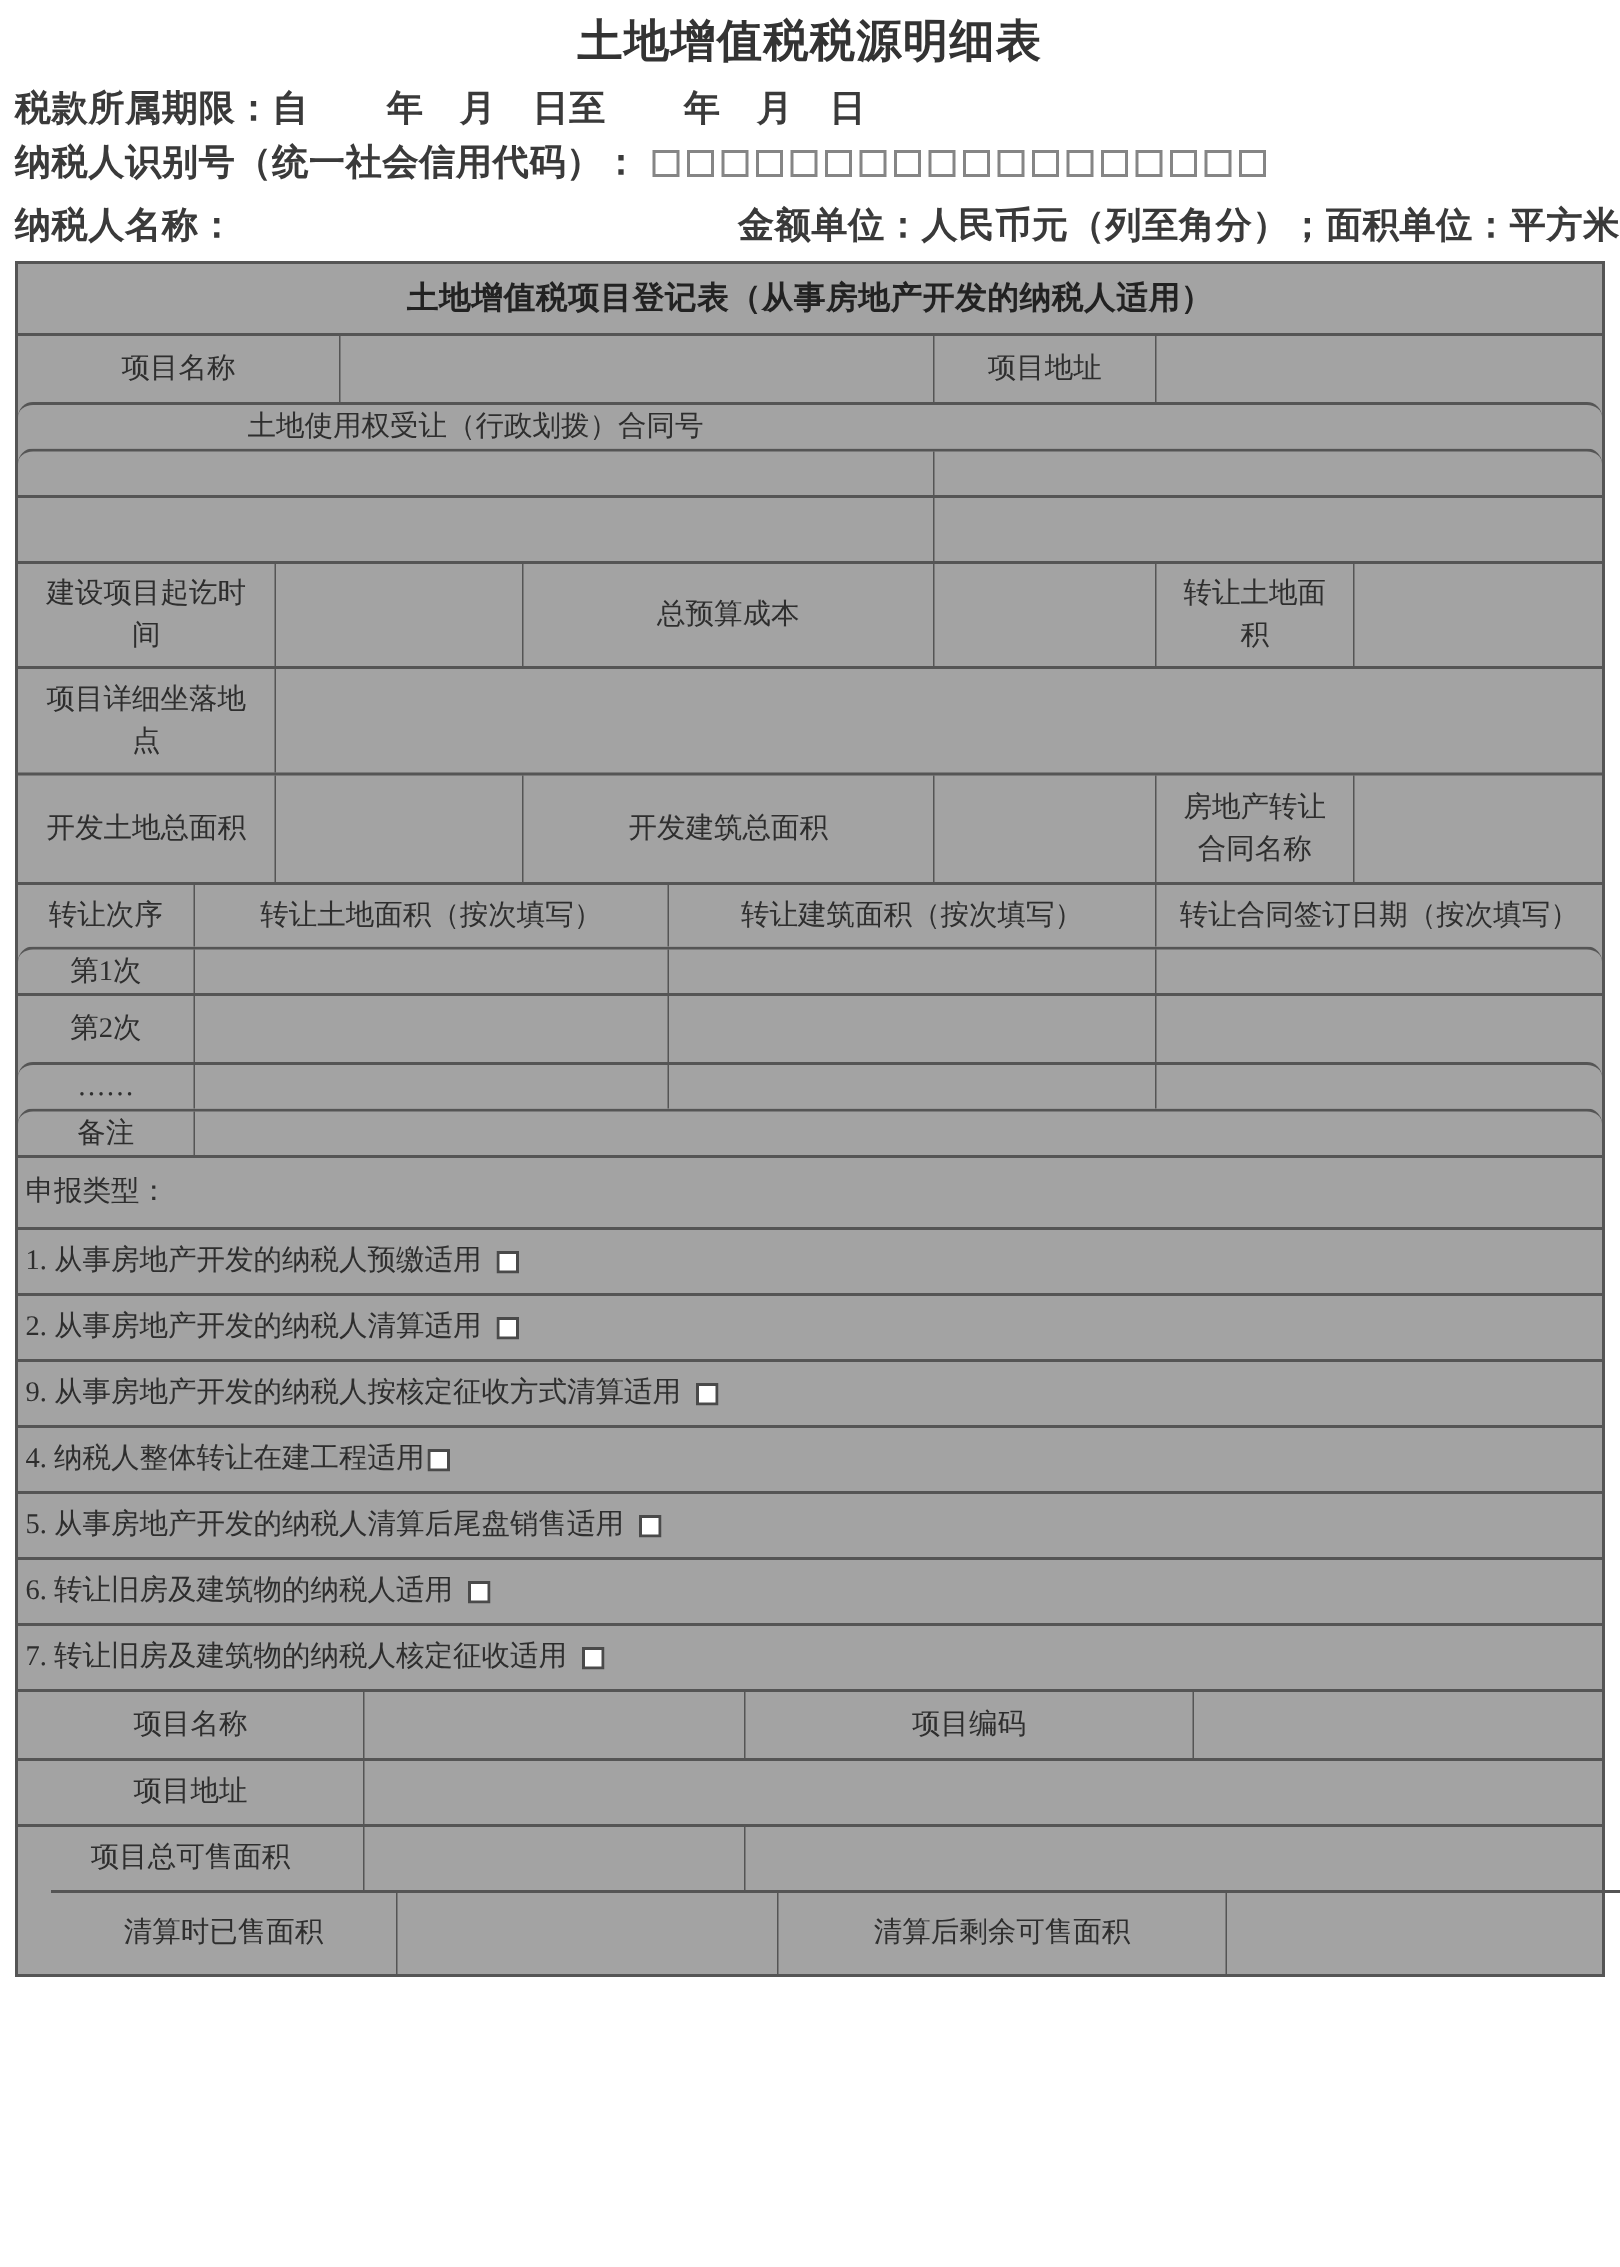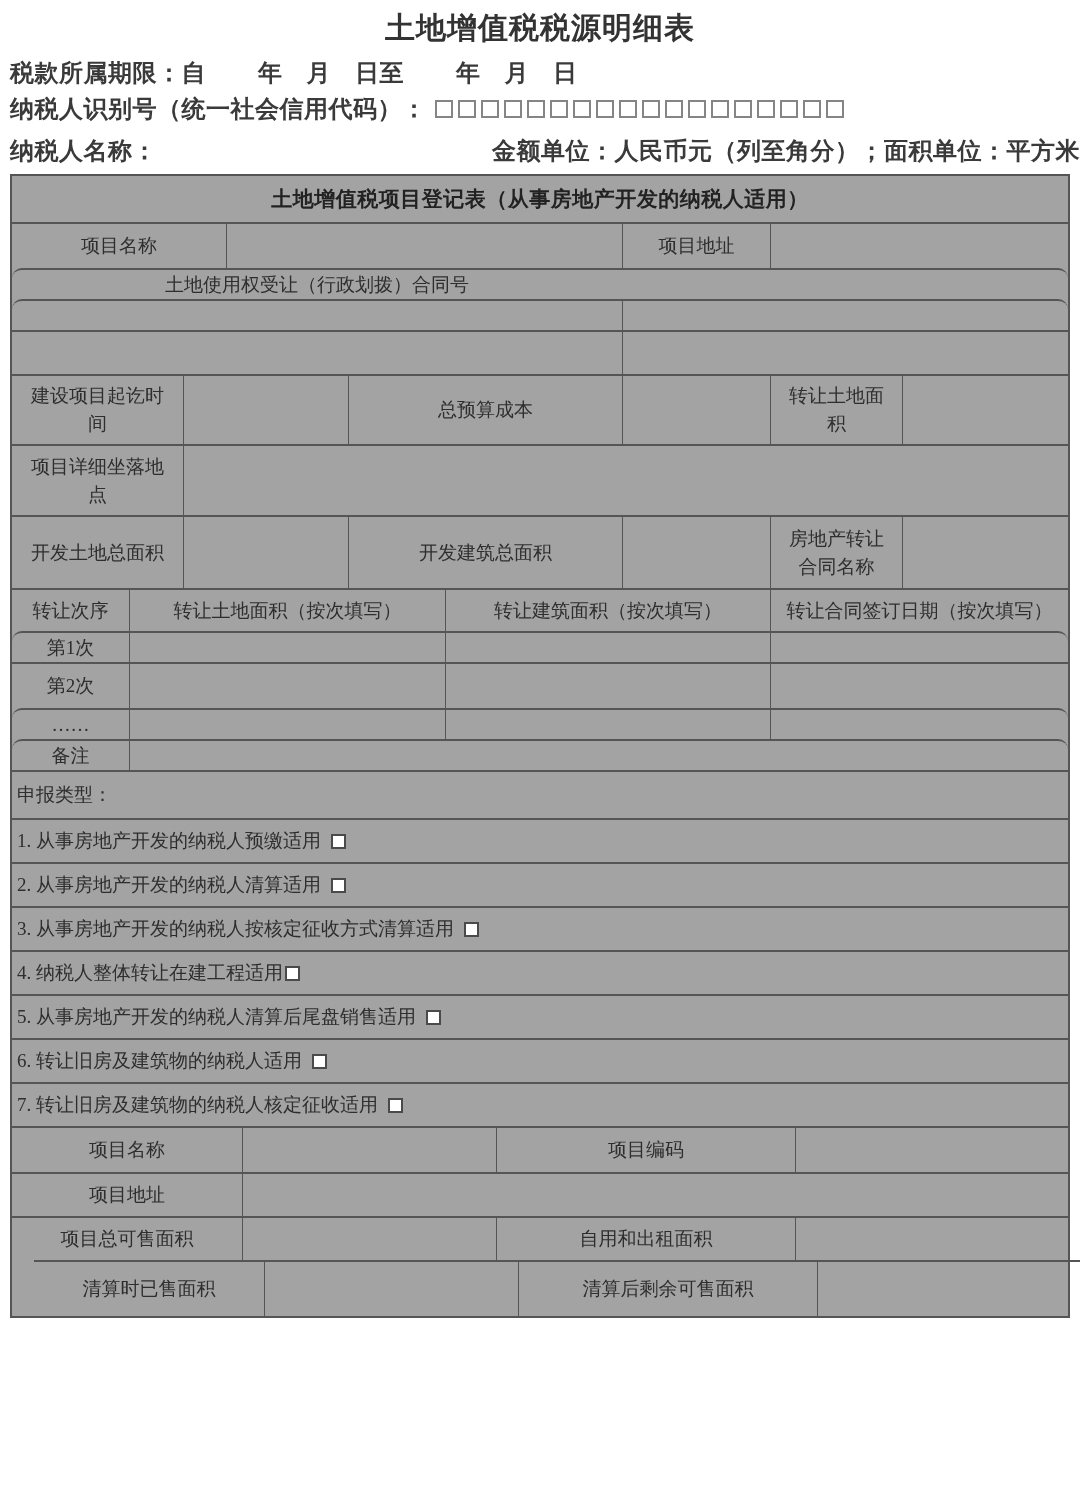--- a/index.html
+++ b/index.html
@@ -205,21 +205,21 @@
 
     <div class="trow h44">
       <div class="c left grow">
         <span>2. 从事房地产开发的纳税人清算适用</span>
         <span class="cbx"></span>
       </div>
     </div>
 
     <div class="trow h44">
       <div class="c left grow">
-        <span>3. 从事房地产开发的纳税人按核定征收方式清算适用</span>
+        <span>9. 从事房地产开发的纳税人按核定征收方式清算适用</span>
         <span class="cbx"></span>
       </div>
     </div>
 
     <div class="trow h44">
       <div class="c left grow">
         <span>4. 纳税人整体转让在建工程适用</span>
         <span class="cbx tight"></span>
       </div>
     </div>
@@ -253,21 +253,20 @@
     </div>
 
     <div class="trow h44">
       <div class="c" style="width:230px">项目地址</div>
       <div class="c grow"></div>
     </div>
 
     <div class="trow h44">
       <div class="c" style="width:230px">项目总可售面积</div>
       <div class="c" style="width:254px"></div>
-      <div class="c" style="width:299px">自用和出租面积</div>
       <div class="c grow"></div>
     </div>
 
 
     <div class="trow h56">
       <div class="c" style="width:230px">清算时已售面积</div>
       <div class="c" style="width:254px"></div>
       <div class="c" style="width:299px">清算后剩余可售面积</div>
       <div class="c grow"></div>
     </div>

